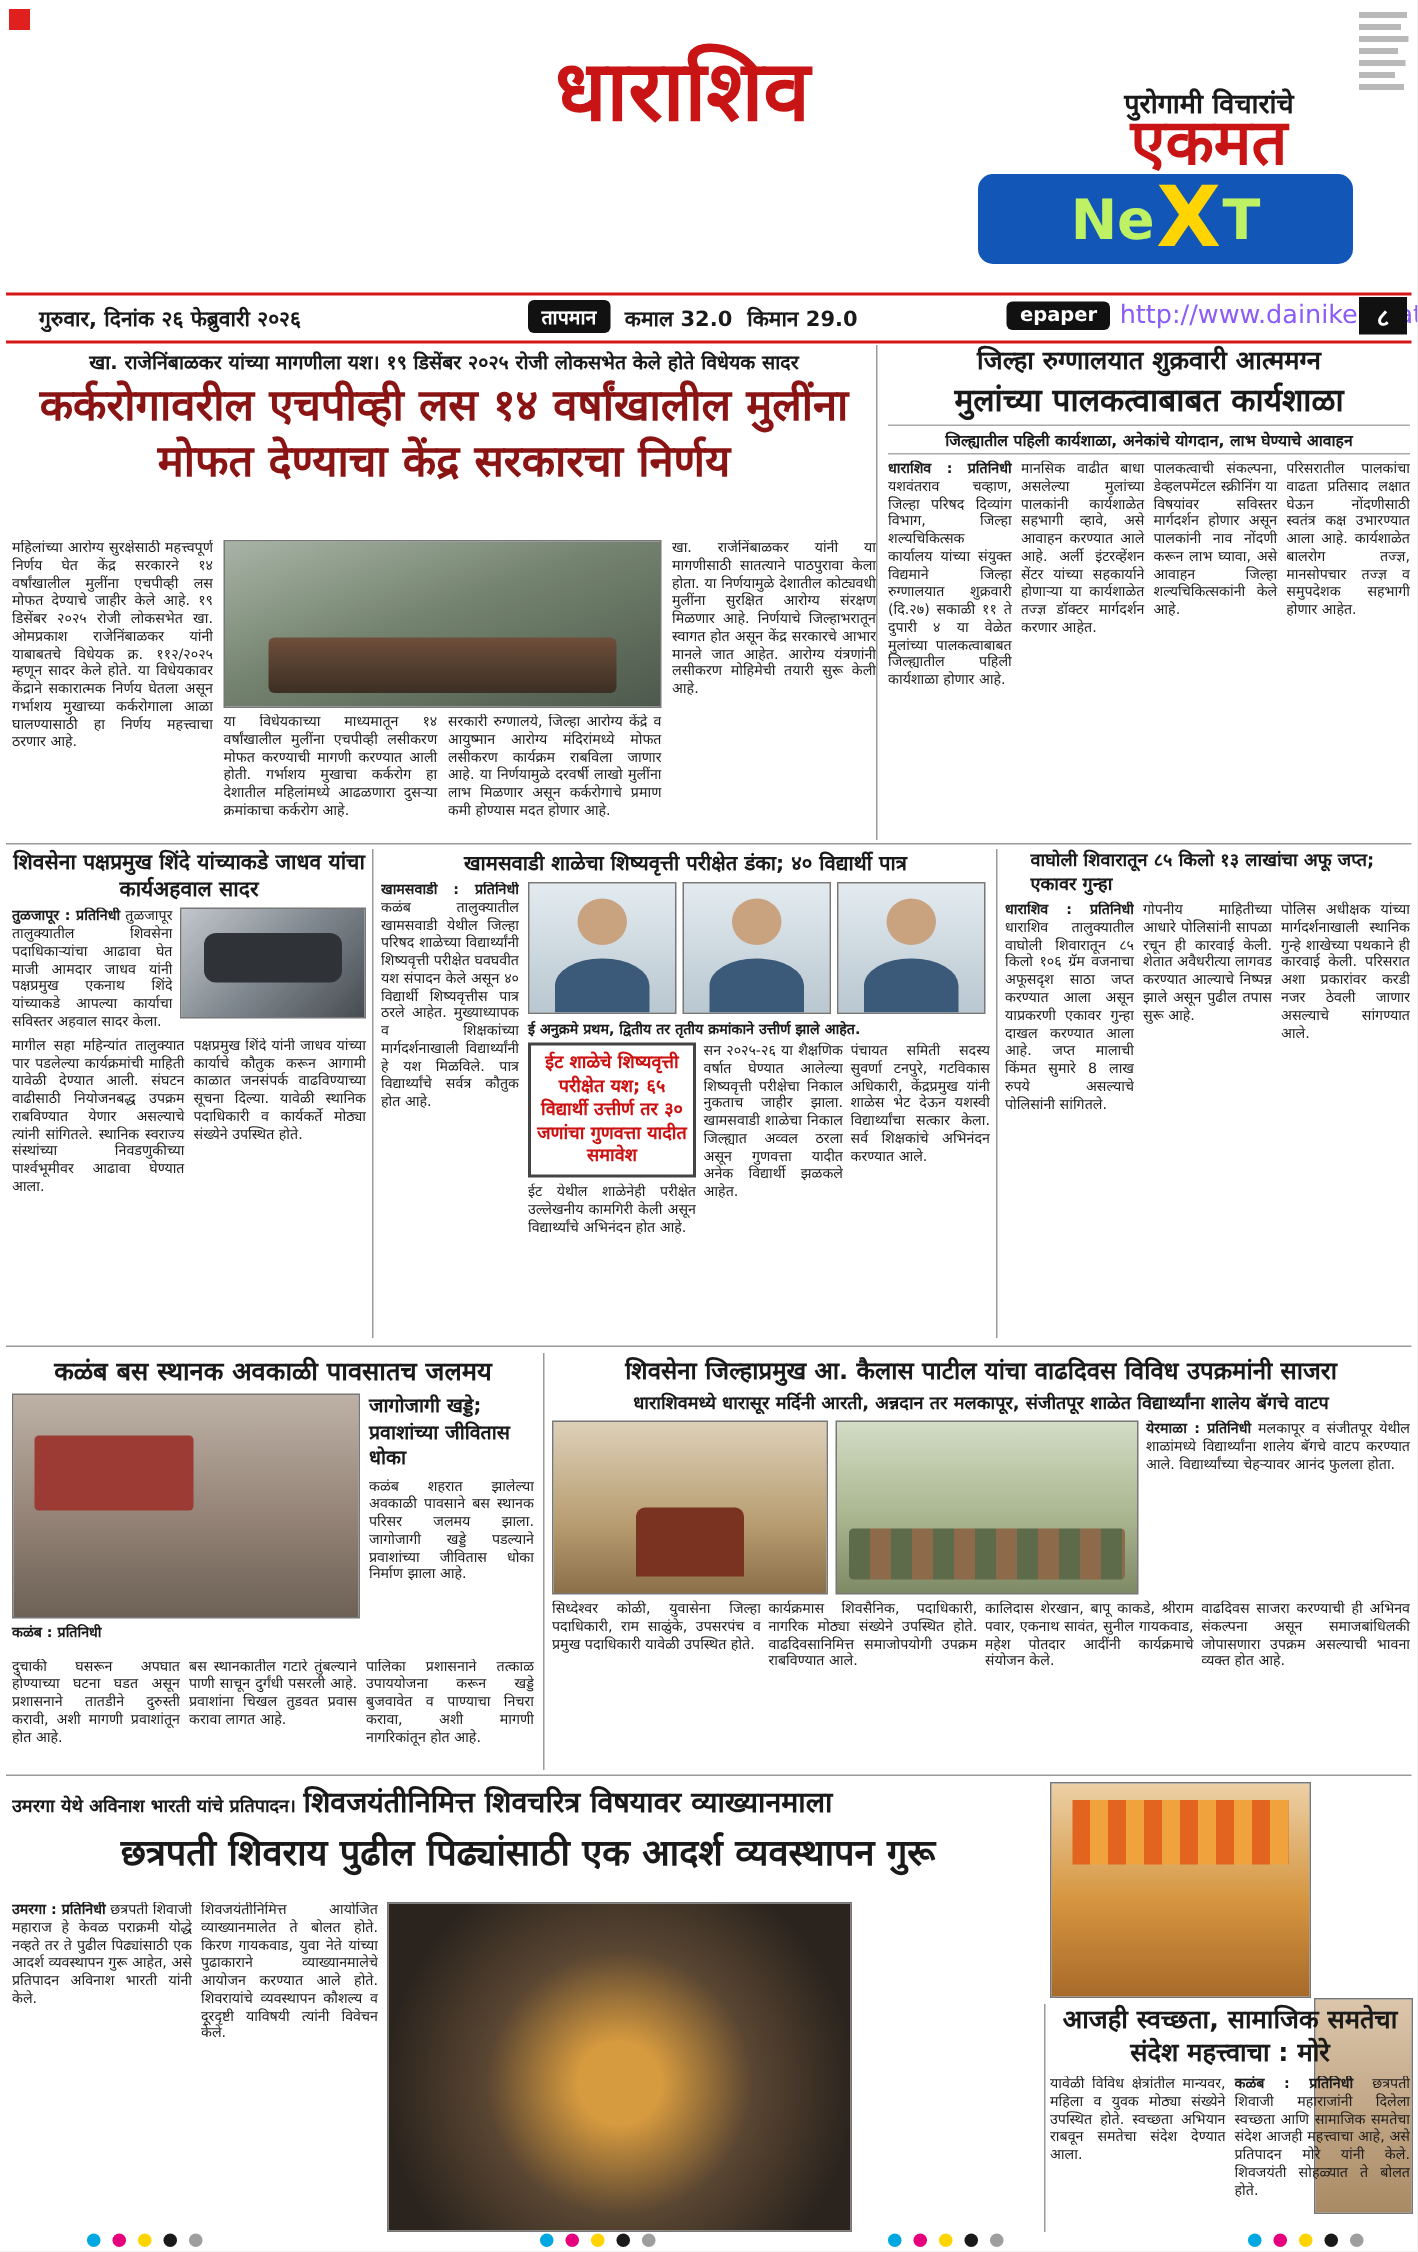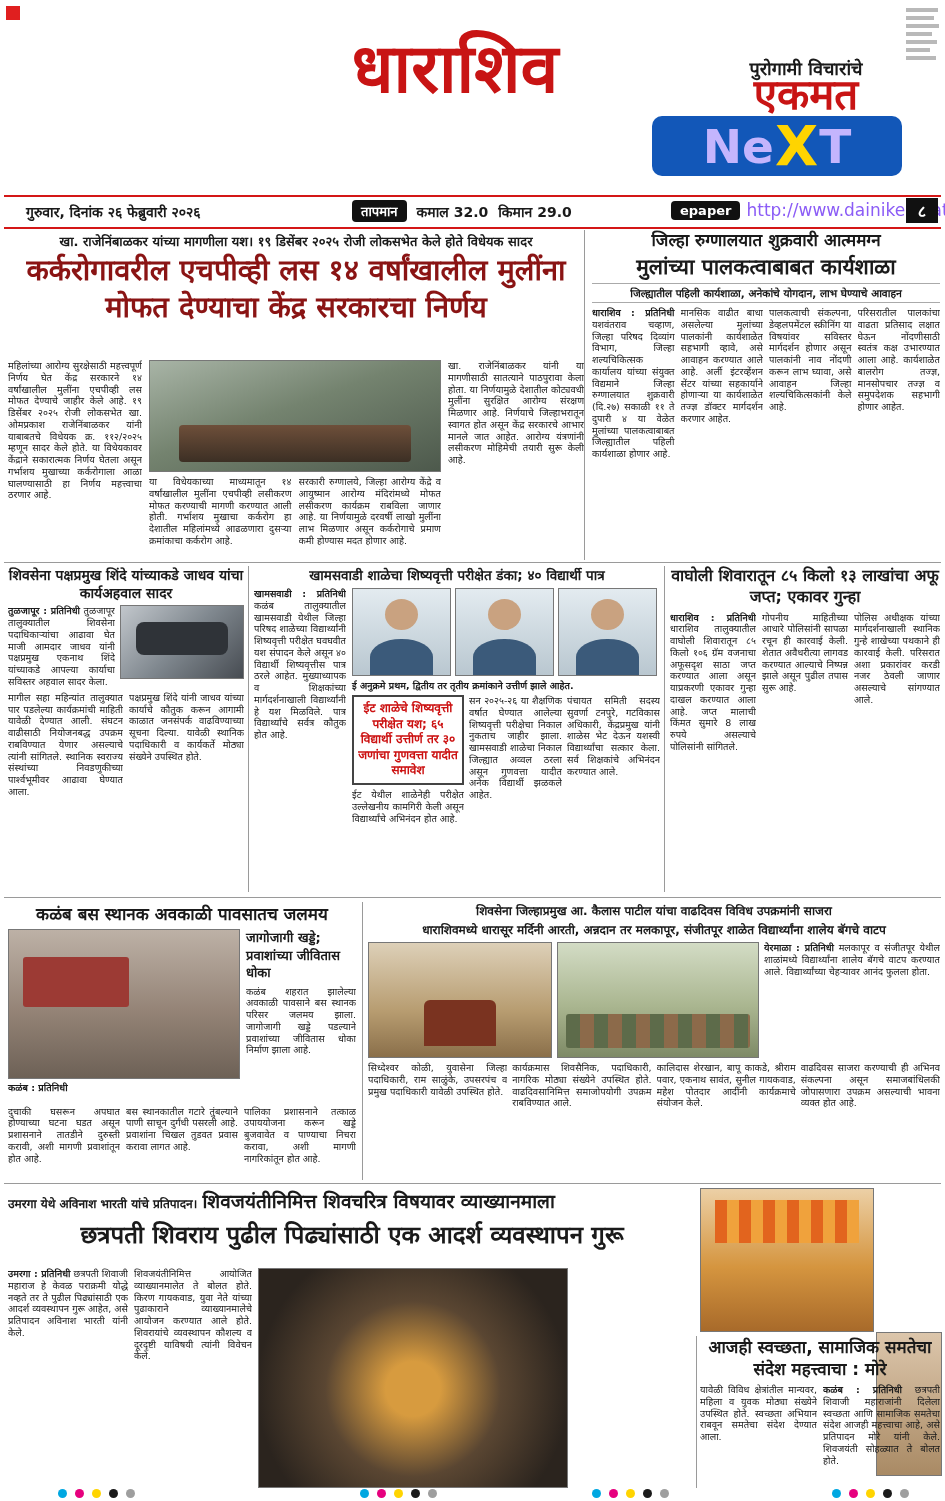--- a/index.html
+++ b/index.html
@@ -26,25 +26,25 @@
   .ph-arti::after{content:"";position:absolute;left:30%;bottom:10%;width:40%;height:40%;background:#7a3320;border-radius:6px 6px 0 0;}
   .ph-group{background:linear-gradient(#d3dcc5,#aab690 55%,#7e8a66);}
   .ph-group::after{content:"";position:absolute;left:4%;bottom:8%;width:92%;height:30%;background:repeating-linear-gradient(90deg,#5d6b4a 0 14px,#8c6a4a 14px 28px);border-radius:3px;}
   .ph-procession{background:linear-gradient(#ecd0a6,#d5953f 55%,#a86a2a);}
   .ph-procession::after{content:"";position:absolute;left:8%;top:8%;width:84%;height:30%;background:repeating-linear-gradient(90deg,#e2641e 0 12px,#f0a23c 12px 24px);}
   .ph-crowd{background:linear-gradient(#dcc6ab,#a98a64);}
   .ph-shrine{background:radial-gradient(circle at 50% 55%,#d79b3f 0 14%,#5a4632 45%,#2b241e 80%);}
 
   
   #corner-sq{left:6px;top:6px;width:14px;height:14px;background:#e01f1f;}
-  #masthead{left:235px;top:30px;width:440px;font-size:68px;font-weight:bold;color:#c81414;text-align:center;line-height:1.15;}
+  #masthead{left:235px;top:30px;width:440px;font-size:56px;font-weight:bold;color:#c81414;text-align:center;line-height:1.15;}
   #tagline{left:700px;top:56px;width:212px;font-size:18px;font-weight:bold;text-align:center;}
   #brand{left:700px;top:74px;width:212px;font-size:42px;font-weight:bold;color:#c81414;text-align:center;line-height:1;}
   #next-logo{left:652px;top:116px;width:250px;height:60px;background:#1257b8;border-radius:10px;display:flex;align-items:center;justify-content:center;gap:1px;}
-  #next-logo .ln{color:#c4b5fd;font-size:47px;font-weight:bold;line-height:1;}
+  #next-logo .ln{color:#bef264;font-size:37px;font-weight:bold;line-height:1;}
   #next-logo .lx{color:#ffd400;font-size:56px;font-weight:bold;line-height:1;}
   #fineprint{left:906px;top:8px;width:34px;}
   #fineprint div{height:4px;background:#b9b9b9;margin-bottom:4px;}
   #dateline{left:26px;top:202px;font-size:14px;font-weight:bold;}
   #weather{left:352px;top:200px;display:flex;align-items:center;gap:10px;}
   .blackbox{background:#111;color:#fff;font-weight:bold;padding:2px 9px;border-radius:4px;font-size:13px;}
   .wnum{font-size:14px;font-weight:bold;}
   #epaper{left:628px;top:200px;display:flex;align-items:center;gap:6px;padding-left:43px;}
   #epaper-url{font-size:17px;color:#8b5cf6;text-decoration:none;}
   #pagenum{left:906px;top:198px;width:32px;height:25px;background:#111;color:#fff;font-size:16px;font-weight:bold;display:flex;align-items:center;justify-content:center;}
@@ -70,32 +70,32 @@
   #sec2a-cols{display:flex;gap:6px;margin-top:4px;height:168px;}
   #sec2b{left:254px;top:566px;width:406px;height:326px;}
   #sec2b-h{font-size:13.5px;font-weight:bold;text-align:center;margin:0 0 4px 0;white-space:nowrap;overflow:hidden;}
   #sec2b-row{display:flex;gap:6px;}
   #sec2b-main{width:308px;}
   #sec2b-photos{display:flex;gap:4px;}
   #sec2b-caption{font-size:9.5px;font-weight:bold;margin:3px 0;}
   #sec2b-bottom{display:flex;gap:5px;height:178px;}
   .hibox{border:2px solid #444;padding:4px;color:#cc1111;font-weight:bold;font-size:12px;text-align:center;line-height:1.3;margin-bottom:4px;}
   #sec2c{left:670px;top:566px;width:270px;height:326px;}
-  #sec2c-h{font-size:16px;font-weight:bold;text-align:center;margin:0 0 4px 0;line-height:1.3;}
+  #sec2c-h{font-size:12px;font-weight:bold;text-align:left;margin:0 0 4px 17px;line-height:1.3;}
   #sec2c-cols{display:flex;gap:6px;height:262px;}
 
   
   #sec3a{left:8px;top:902px;width:348px;height:278px;}
   #sec3a-h{font-size:17px;font-weight:bold;text-align:center;margin:0 0 4px 0;white-space:nowrap;overflow:hidden;}
   #sec3a-row{display:flex;gap:6px;}
   #sec3a-side-h{font-size:13px;font-weight:bold;line-height:1.35;margin:0 0 4px 0;}
   #sec3a-credit{font-size:9.5px;font-weight:bold;margin:2px 0;}
   #sec3a-cols{display:flex;gap:6px;height:66px;margin-top:2px;}
   #sec3b{left:368px;top:902px;width:572px;height:278px;}
-  #sec3b-h{font-size:12px;font-weight:bold;text-align:center;margin:0;white-space:nowrap;overflow:hidden;}
+  #sec3b-h{font-size:16px;font-weight:bold;text-align:center;margin:0;white-space:nowrap;overflow:hidden;}
   #sec3b-sub{font-size:12px;font-weight:bold;text-align:center;margin:2px 0 4px 0;white-space:nowrap;overflow:hidden;}
   #sec3b-row{display:flex;gap:5px;}
   #sec3b-bottom{display:flex;gap:5px;height:92px;margin-top:4px;}
 
   
   #sec4-band{left:8px;top:1188px;width:688px;white-space:nowrap;overflow:hidden;}
   #sec4-band .small-part{font-size:12px;font-weight:bold;}
   #sec4-band .big-part{font-size:19px;font-weight:bold;}
   #sec4-headline{left:8px;top:1220px;width:688px;font-size:24px;font-weight:800;text-align:center;line-height:1.3;height:44px;overflow:hidden;}
   #sec4-body{left:8px;top:1268px;width:688px;height:220px;display:flex;gap:6px;}

